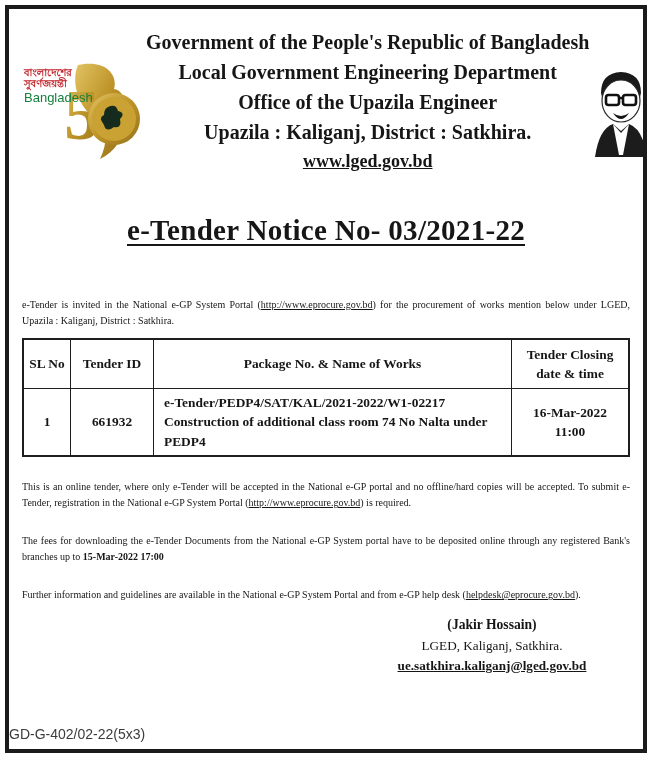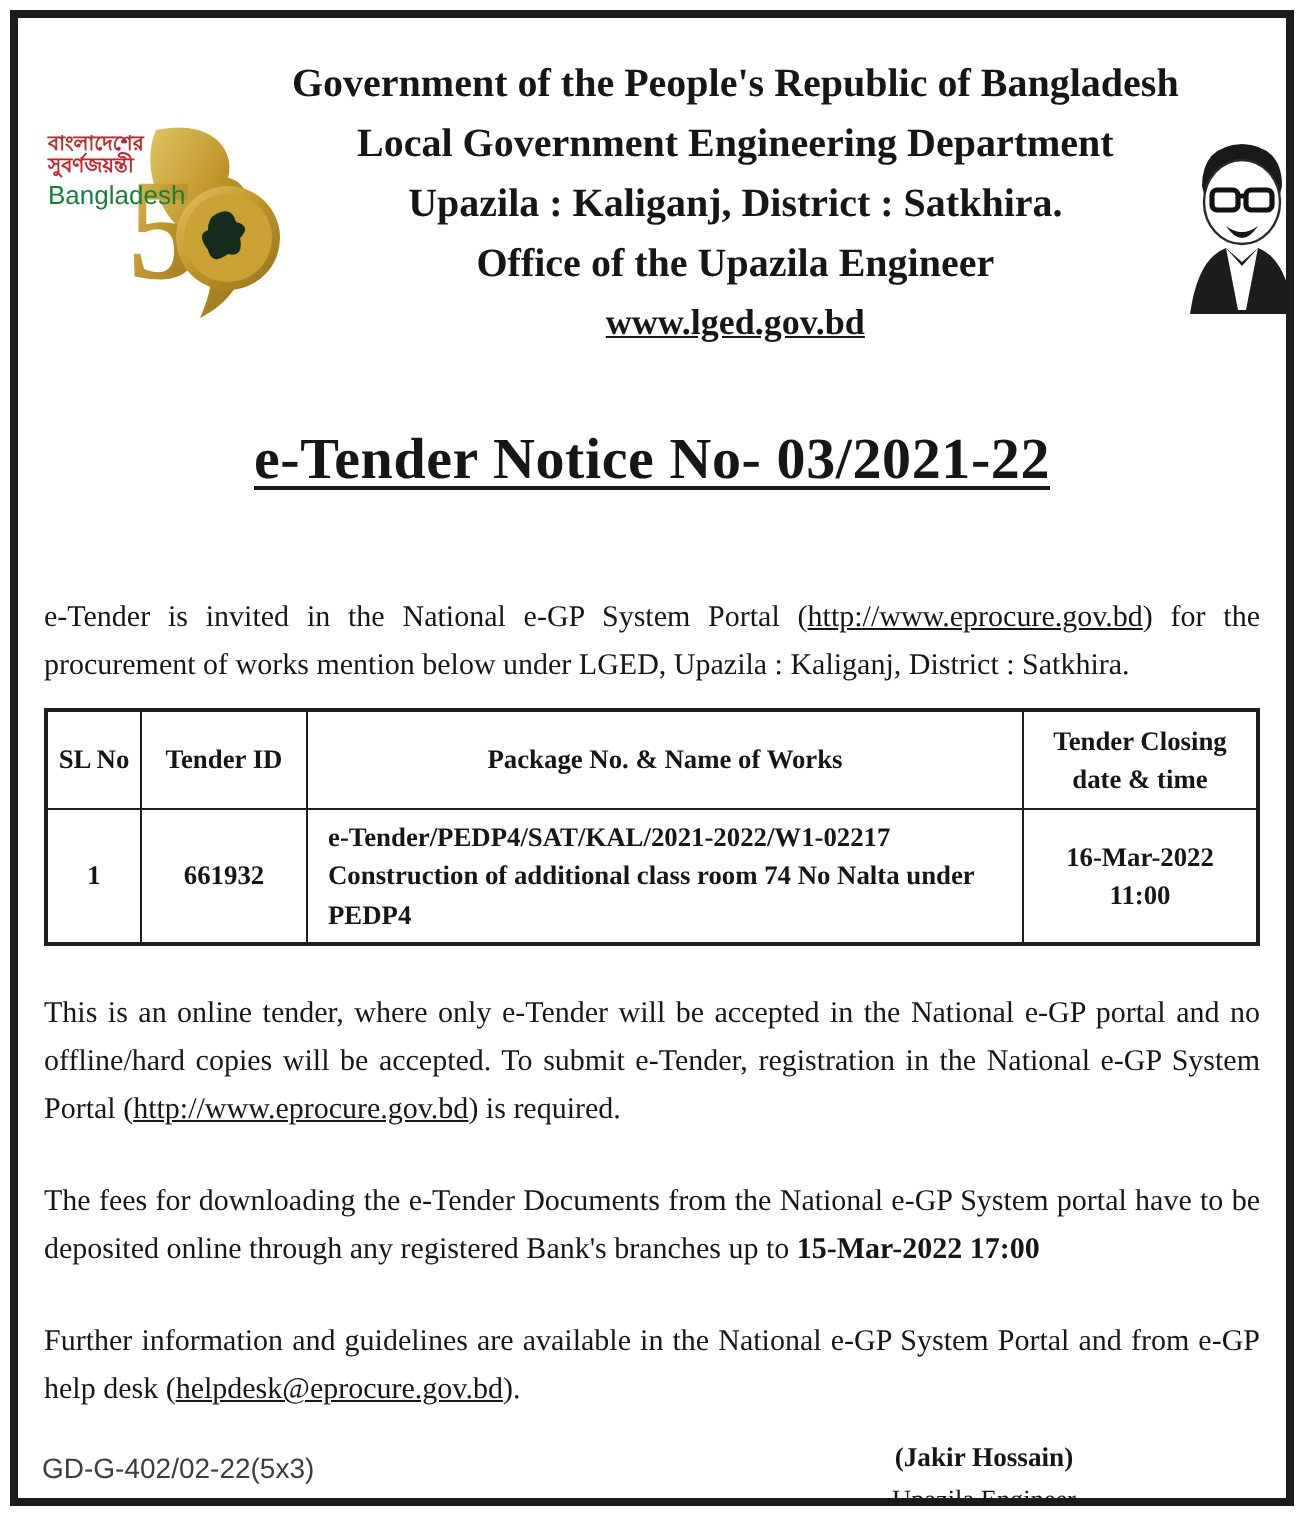--- a/index.html
+++ b/index.html
@@ -24,40 +24,40 @@
   .logo-mujib{width:112px;margin-top:40px;position:relative;height:92px;flex:0 0 auto;}
 
   
   .refrow{display:flex;justify-content:space-between;font-size:13px;font-weight:bold;margin-top:10px;}
 
   
   .title{ text-align:center;margin-top:42px;font-size:29px;font-weight:bold;letter-spacing:.3px;}
   .title span{text-decoration:underline;text-underline-offset:4px;}
 
   
-  .para{font-size:15px;line-height:1.6;text-align:justify;margin:22px 0 0;}
+  .para{font-size:10px;line-height:1.6;text-align:justify;margin:22px 0 0;}
   .intro{margin-top:50px;}
   .lnk{text-decoration:underline;}
   b.inline{font-weight:bold;}
 
   
   table{width:100%;border-collapse:collapse;margin-top:9px;border:2px solid #1e1e1e;}
   th,td{border:1.5px solid #1e1e1e;font-weight:bold;font-size:13.4px;text-align:center;
         padding:4px 5px;line-height:1.45;vertical-align:middle;}
   th{height:40px;}
   .col-sl{width:36px;} .col-id{width:72px;} .col-close{width:106px;}
   td.pkg{text-align:left;padding-left:10px;padding-right:8px;}
 
   
   .sig{width:256px;margin:12px 10px 0 auto;text-align:center;font-size:13.2px;line-height:1.5;}
   .sig .nm{font-weight:bold;font-size:13.6px;}
   .sig .em{text-decoration:underline;font-weight:bold;}
 
   
-  .gdcode{position:absolute;left:12px;bottom:7px;font-family:"Liberation Sans","DejaVu Sans",sans-serif;
+  .gdcode{position:absolute;left:0;bottom:7px;font-family:"Liberation Sans","DejaVu Sans",sans-serif;
           font-size:14px;color:#3c3c3c;}
 </style>
 </head>
 <body>
 
 <div class="sheet">
 
   <div class="hdr">
 
     <div class="logo-bd50">
@@ -78,22 +78,22 @@
         <text x="8" y="78" font-size="72" font-weight="bold" font-family="Liberation Serif,serif" fill="url(#gold)">5</text>
         <circle cx="58" cy="58" r="26" fill="url(#gold)"></circle>
         <circle cx="58" cy="58" r="22" fill="#c9a233"></circle>
         <path d="M52,46 q8,-4 10,4 q8,2 2,8 q2,10 -6,8 q-8,6 -10,-2 q-6,-8 0,-10 q0,-6 4,-8 Z" fill="#152b1d"></path>
       </svg>
     </div>
 
     <div class="hdr-center">
       <div class="hdr-line">Government of the People's Republic of Bangladesh</div>
       <div class="hdr-line">Local Government Engineering Department</div>
+      <div class="hdr-line">Office of the Upazila Engineer</div>
       <div class="hdr-line">Upazila : Kaliganj, District : Satkhira.</div>
-      <div class="hdr-line">Office of the Upazila Engineer</div>
       <span class="hdr-site">www.lged.gov.bd</span>
     </div>
 
     <div class="logo-mujib">
       <svg width="64" height="90" viewBox="0 0 64 90">
         <path d="M12,26 Q12,6 32,5 Q52,6 52,26 L50,34 Q48,20 32,20 Q16,20 14,34 Z" fill="#191919"></path>
         <ellipse cx="32" cy="34" rx="19" ry="21" fill="#fff" stroke="#2a2a2a" stroke-width="1.2"></ellipse>
         <rect x="17" y="28" width="13" height="10" rx="2.5" fill="#fff" stroke="#111" stroke-width="2.6"></rect>
         <rect x="34" y="28" width="13" height="10" rx="2.5" fill="#fff" stroke="#111" stroke-width="2.6"></rect>
         <line x1="30" y1="31" x2="34" y2="31" stroke="#111" stroke-width="2.4"></line>
@@ -136,20 +136,19 @@
   </table>
 
   <p class="para"><span>This is an online tender, where only e-Tender will be accepted in the National e-GP portal and no offline/hard copies will be accepted. To submit e-Tender, registration in the National e-GP System Portal (</span><span class="lnk">http://www.eprocure.gov.bd</span><span>) is required.</span></p>
 
   <p class="para"><span>The fees for downloading the e-Tender Documents from the National e-GP System portal have to be deposited online through any registered Bank's branches up to </span><b class="inline">15-Mar-2022 17:00</b></p>
 
   <p class="para"><span>Further information and guidelines are available in the National e-GP System Portal and from e-GP help desk (</span><span class="lnk">helpdesk@eprocure.gov.bd</span><span>).</span></p>
 
   <div class="sig">
     <div class="nm">(Jakir Hossain)</div>
-    <div>Upazila Engineer</div>
     <div>LGED, Kaliganj, Satkhira.</div>
     <div class="em">ue.satkhira.kaliganj@lged.gov.bd</div>
   </div>
 
   <div class="gdcode">GD-G-402/02-22(5x3)</div>
 
 </div>
 
 </body></html>

